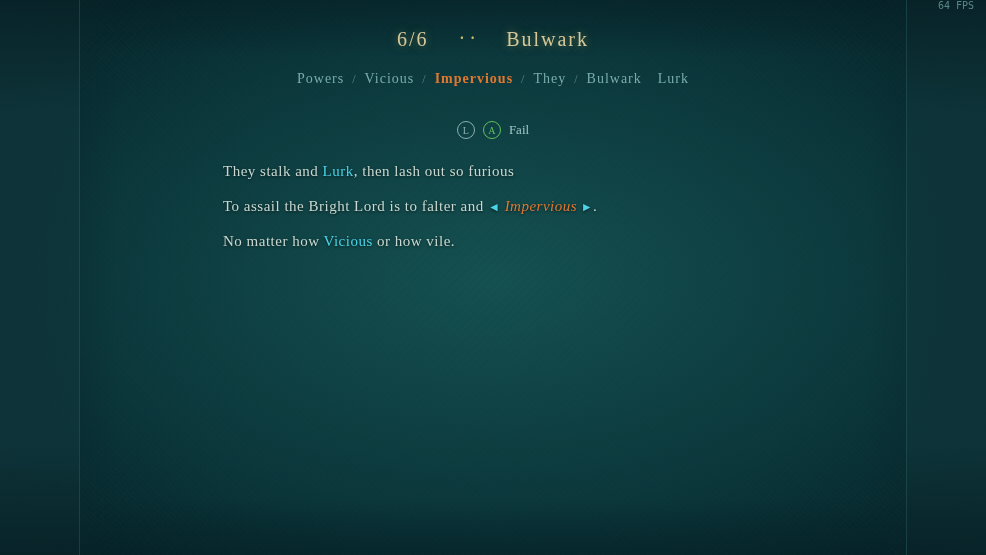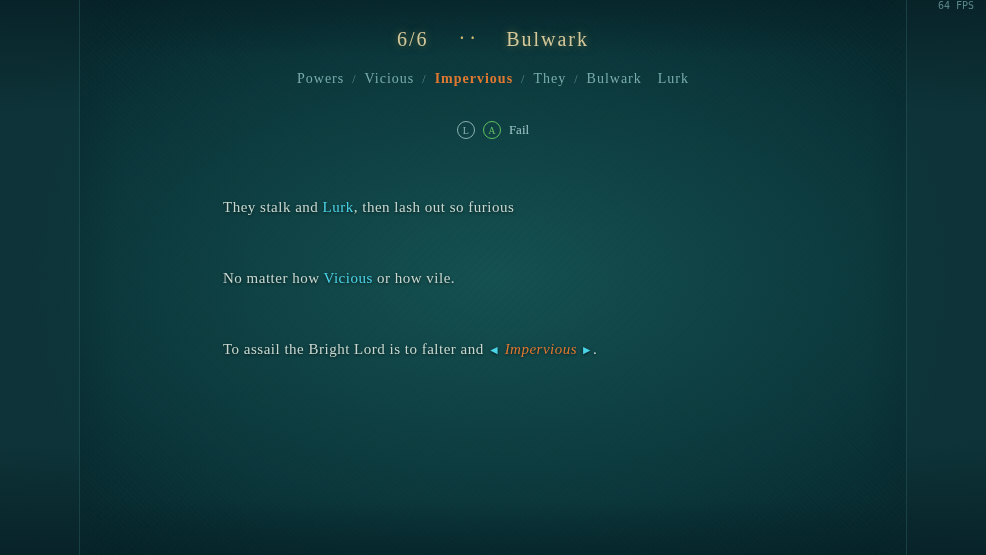--- a/index.html
+++ b/index.html
@@ -150,21 +150,20 @@
       width: 100%;
       padding: 0 20px;
     }
 
     .verse-line {
       color: #c8d8d0;
       font-size: 15px;
       letter-spacing: 0.5px;
       line-height: 1.4;
       text-shadow: 0 1px 3px rgba(0,0,0,0.6);
-      margin-top: 36px;
     }
 
     .highlight-blue {
       color: #4ad4e8;
     }
 
     .highlight-orange {
       color: #e07830;
       font-style: italic;
     }
@@ -249,22 +248,22 @@
   <div class="verse-area">
 
     <div class="verse-line">
       <span>They stalk and </span><span class="highlight-blue">Lurk</span><span>, then lash out so furious</span>
     </div>
 
 
 
 
     <div class="verse-line">
+      <span>To assail the Bright Lord is to falter and </span><span class="nav-arrow">◄</span><span> </span><span class="highlight-orange">Impervious</span><span class="nav-arrow"> ►</span><span>.</span>
+    </div>
+
+    <div class="verse-line">
       <span>No matter how </span><span class="highlight-blue">Vicious</span><span> or how vile.</span>
     </div>
 
-    <div class="verse-line">
-      <span>To assail the Bright Lord is to falter and </span><span class="nav-arrow">◄</span><span> </span><span class="highlight-orange">Impervious</span><span class="nav-arrow"> ►</span><span>.</span>
-    </div>
-
   </div>
 
 </div>
 
 </body></html>

